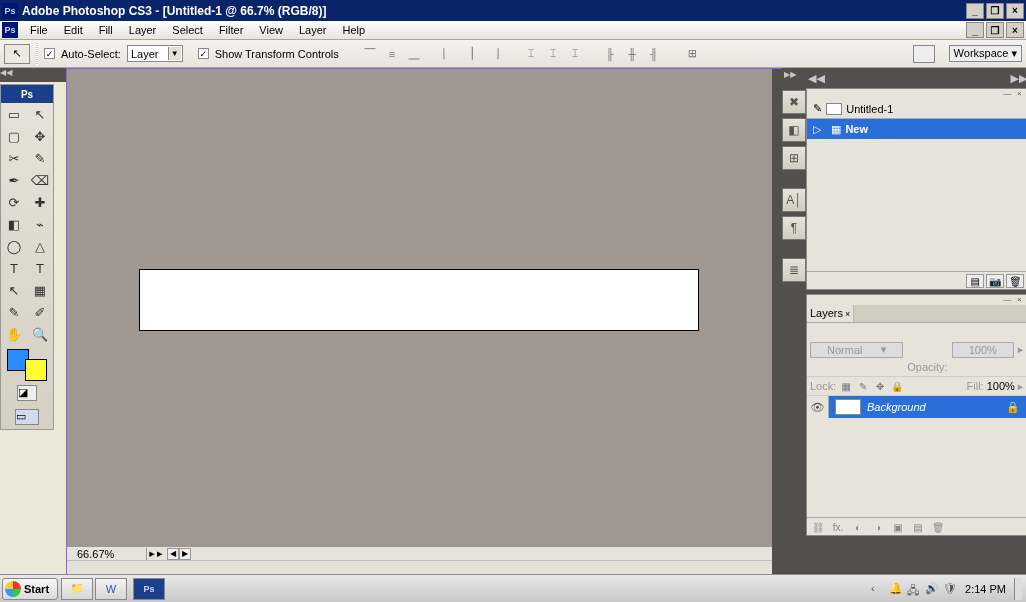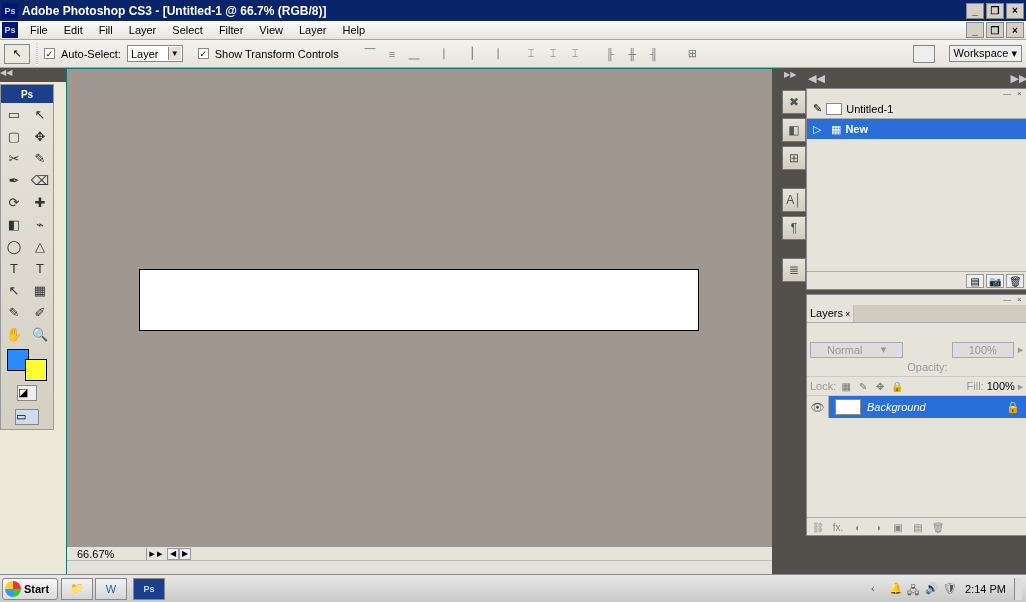--- a/index.html
+++ b/index.html
@@ -37,21 +37,21 @@
 .tool-grid { display:grid; grid-template-columns: 1fr 1fr; }
 .tool-cell { height:22px; display:flex; align-items:center; justify-content:center; font-size:13px; color:#333;}
 .color-swatches { position:relative; height:36px; }
 .fg-swatch { position:absolute; top:4px; left:6px; width:22px; height:22px; background:#2a8aff; border:1px solid #000;}
 .bg-swatch { position:absolute; bottom:0; right:6px; width:22px; height:22px; background:#ffff33; border:1px solid #000;}
 .quick-mask { display:flex; justify-content:center; padding:4px 0; }
 .quick-mask .qm-btn { width:20px; height:16px; border:1px solid #888; background:#eee;}
 .screen-mode { display:flex; justify-content:center; padding:4px 0; }
 .screen-mode .sm-btn { width:24px; height:16px; border:1px solid #888; background:#d0dbf0;}
 
-.canvas-area { flex:1; background:#0f766e; position:relative; }
+.canvas-area { flex:1; background:#8b5cf6; position:relative; }
 .canvas-inner { position:absolute; top:1px; left:1px; right:10px; bottom:28px; background:#a09890; }
 .canvas-doc { position:absolute; top:200px; left:72px; width:560px; height:62px; background:#fff; border:1px solid #000; }
 .statusbar { position:absolute; bottom:14px; left:1px; right:10px; height:14px; background:#e6e3da; display:flex; align-items:center; border-top:1px solid #999;}
 .statusbar .zoom { width:80px; padding-left:10px; border-right:1px solid #999; }
 .statusbar .doc { flex:1; padding-left:12px; }
 .statusbar .arrows { display:flex;}
 .statusbar .a-btn { width:12px; height:12px; border:1px solid #999; background:#eee; font-size:8px; display:flex; align-items:center; justify-content:center;}
 .hscroll { position:absolute; bottom:0; left:1px; right:10px; height:14px; background:#e4e2d8; border-top:1px solid #bbb;}
 .vscroll { position:absolute; top:1px; right:0; bottom:0; width:10px; background:#53504b;}
 

